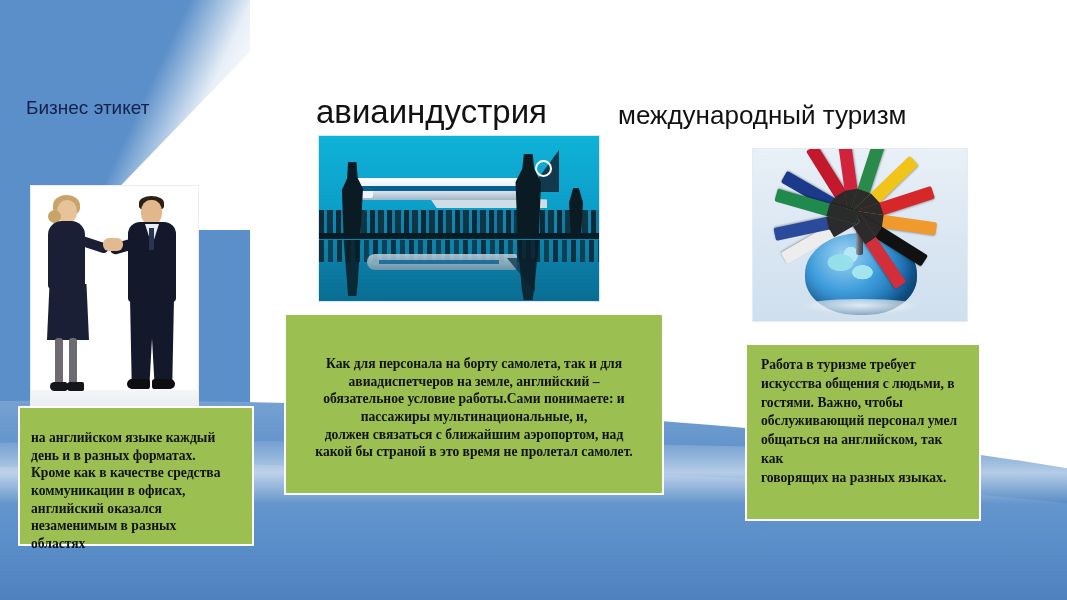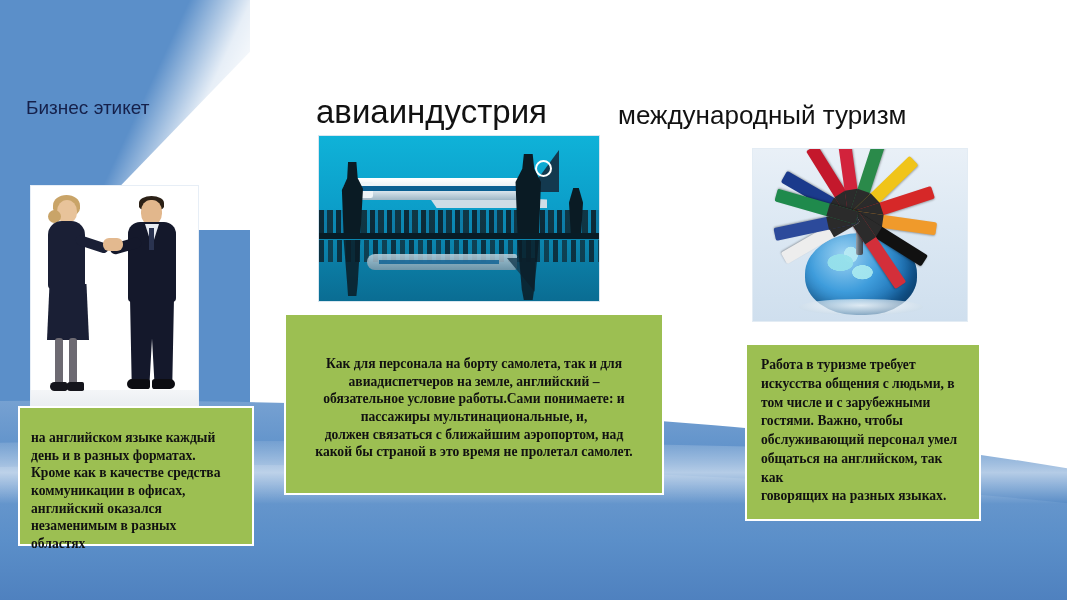--- a/index.html
+++ b/index.html
@@ -454,20 +454,19 @@
     <p>авиадиспетчеров    на земле, английский –</p>
     <p>обязательное условие работы.Сами понимаете:   и</p>
     <p>пассажиры мультинациональные, и,</p>
     <p>должен связаться с ближайшим аэропортом, над</p>
     <p>какой бы страной в это время не пролетал самолет.</p>
   </div>
 
   <div class="green-box green-right">
     <p> Работа в туризме требует</p>
     <p>искусства общения с людьми, в</p>
-    <p>том числе и с зарубежными</p>
     <p>гостями. Важно, чтобы</p>
     <p>обслуживающий персонал умел</p>
     <p>общаться на английском, так как</p>
     <p>говорящих на  разных языках.</p>
   </div>
 
 </div>
 
 </body></html>

